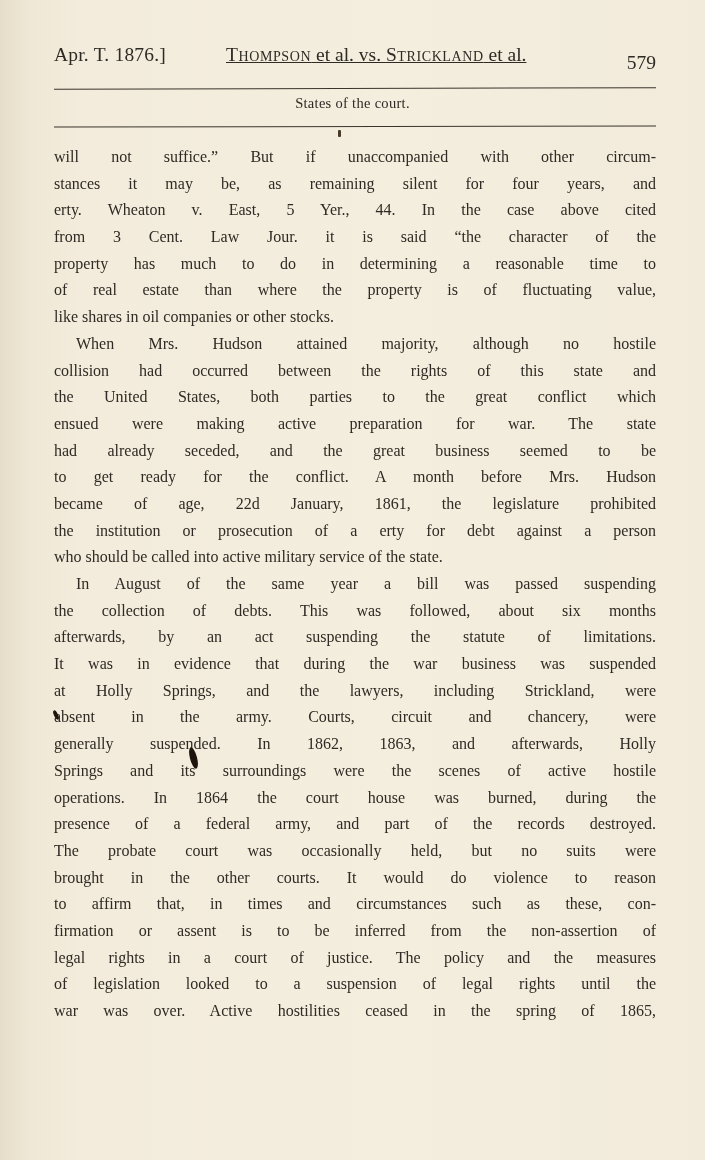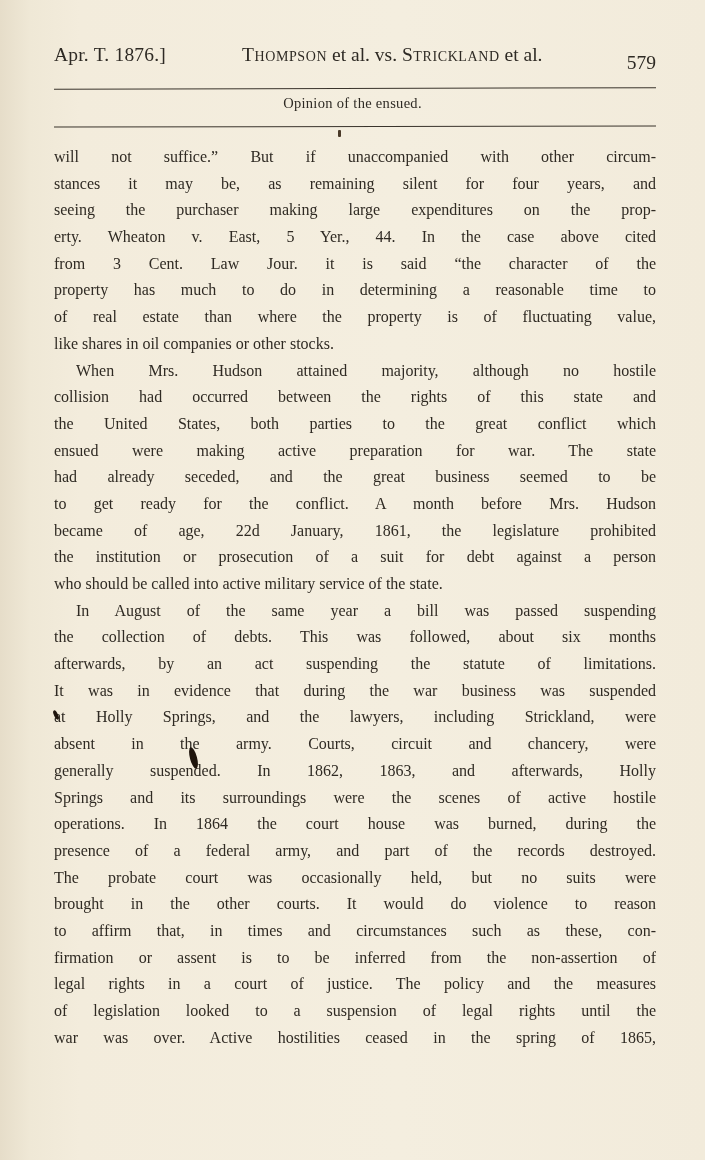--- a/index.html
+++ b/index.html
@@ -9,21 +9,21 @@
       position:relative;
       font-family: "DejaVu Serif", "Liberation Serif", serif;
       color:#2b2620;
     }
     .page { position:absolute; left:0; top:0; width:705px; height:904px; }
     .running-head {
       position:absolute; left:54px; top:44px; width:602px; height:28px;
       font-family: "Liberation Serif", serif; font-size:19.5px; color:#2e2a24;
     }
     .rh-left { position:absolute; left:0; top:0; letter-spacing:0.2px; }
-    .rh-center { position:absolute; left:188px; top:0; white-space:nowrap; }
+    .rh-center { position:absolute; left:172px; top:0; white-space:nowrap;text-decoration:underline; }
     .rh-center .sc { font-variant: small-caps; letter-spacing:0.6px; }
     .rh-right { position:absolute; right:0; top:0;margin-top:8px; }
     .rule { position:absolute; left:54px; width:602px; height:1.3px; background:#3a342c; }
     .rule.top { top:88px; transform:rotate(-0.15deg); }
     .rule.bottom { top:126px; transform:rotate(-0.1deg); }
     .section-label {
       position:absolute; left:0; width:705px; top:95px; text-align:center;
       font-family: "Liberation Serif", serif; font-size:14.5px; color:#2e2a24; letter-spacing:0.3px;
     }
     .mark { position:absolute; left:338px; top:130px; width:3px; height:7px; background:#4a3a28; border-radius:1px; }
@@ -43,41 +43,40 @@
 </head>
 <body>
 
 <div class="page">
   <div class="running-head">
     <span class="rh-left">Apr. T. 1876.]</span>
     <span class="rh-center"><span class="sc">Thompson</span><span> et al. vs. </span><span class="sc">Strickland</span><span> et al.</span></span>
     <span class="rh-right">579</span>
   </div>
   <div class="rule top"></div>
-  <div class="section-label">Opinion of the ensued.</div>
+  <div class="section-label">States of the court.</div>
   <div class="rule bottom"></div>
   <div class="mark"></div>
 
   <div class="body-text">
     <div class="line">will not suffice.”  But if unaccompanied with other circum-</div>
     <div class="line">stances it may be, as remaining silent for four years, and</div>
-    <div class="line">seeing the purchaser making large expenditures on the prop-</div>
     <div class="line">erty.  Wheaton v. East, 5 Yer., 44.  In the case above cited</div>
     <div class="line">from 3 Cent. Law Jour. it is said  “the character of the</div>
     <div class="line">property has much to do in determining a reasonable time to</div>
     <div class="line">of real estate than where the property is of fluctuating value,</div>
     <div class="line last">like shares in oil companies or other stocks.</div>
     <div class="line indent">When Mrs. Hudson attained majority, although no hostile</div>
     <div class="line">collision had occurred between the rights of this state and</div>
     <div class="line">the United States, both parties to the great conflict which</div>
     <div class="line">ensued were making active preparation for war.  The state</div>
     <div class="line">had already seceded, and the great business seemed to be</div>
     <div class="line">to get ready for the conflict.  A month before Mrs. Hudson</div>
     <div class="line">became of age, 22d January, 1861, the legislature prohibited</div>
-    <div class="line">the institution or prosecution of a suit for debt against a person</div>
+    <div class="line">the institution or prosecution of a erty for debt against a person</div>
     <div class="line last">who should be called into active military service of the state.</div>
     <div class="line indent">In August of the same year a bill was passed suspending</div>
     <div class="line">the collection of debts.  This was followed, about six months</div>
     <div class="line">afterwards, by an act suspending the statute of limitations.</div>
     <div class="line">It was in evidence that during the war business was suspended</div>
     <div class="line">at Holly Springs, and the lawyers, including Strickland, were</div>
     <div class="line">absent in the army.  Courts, circuit and chancery, were</div>
     <div class="line">generally suspended.  In 1862, 1863, and afterwards, Holly</div>
     <div class="line">Springs and its surroundings were the scenes of active hostile</div>
     <div class="line">operations.  In 1864 the court house was burned, during the</div>

